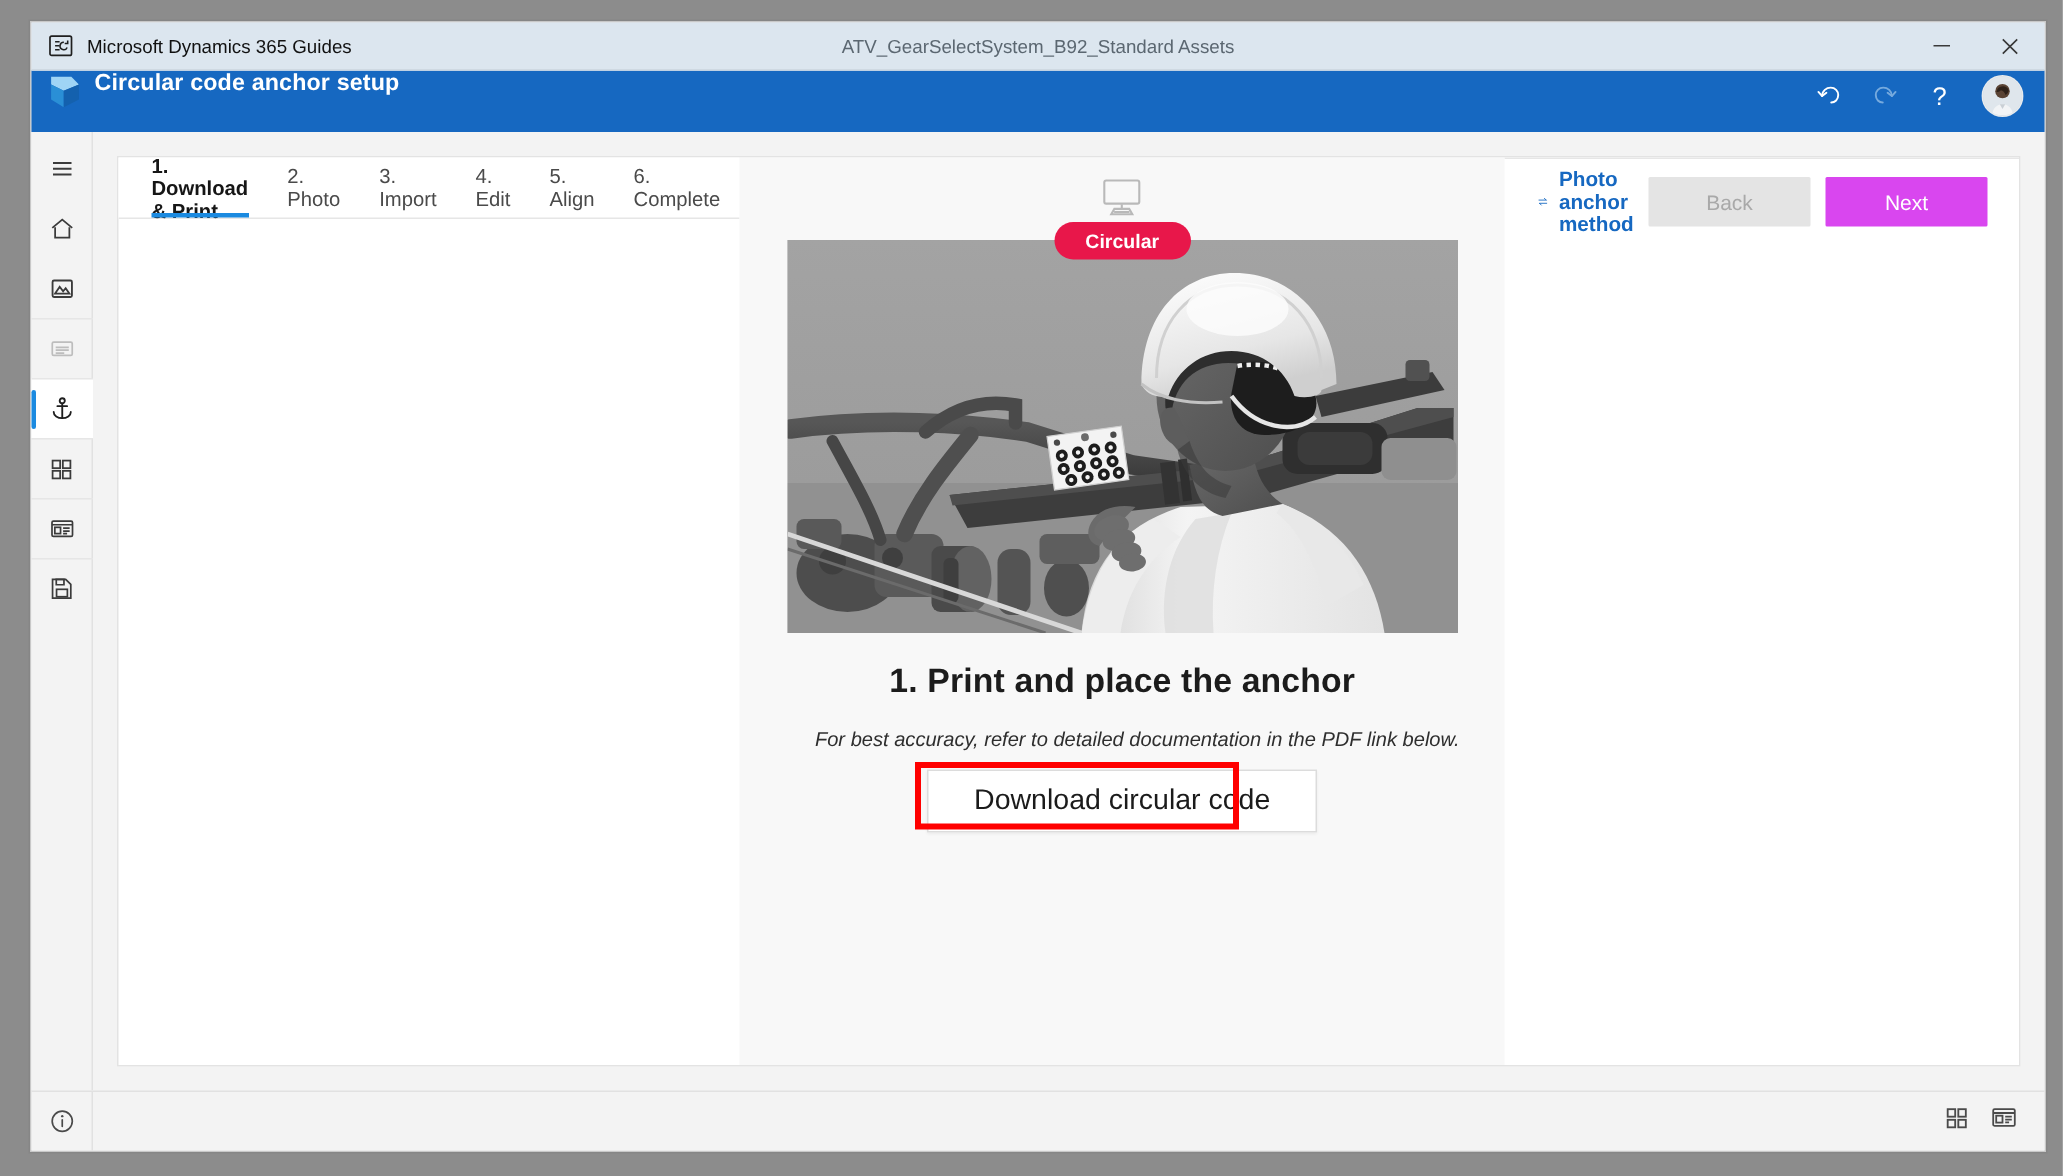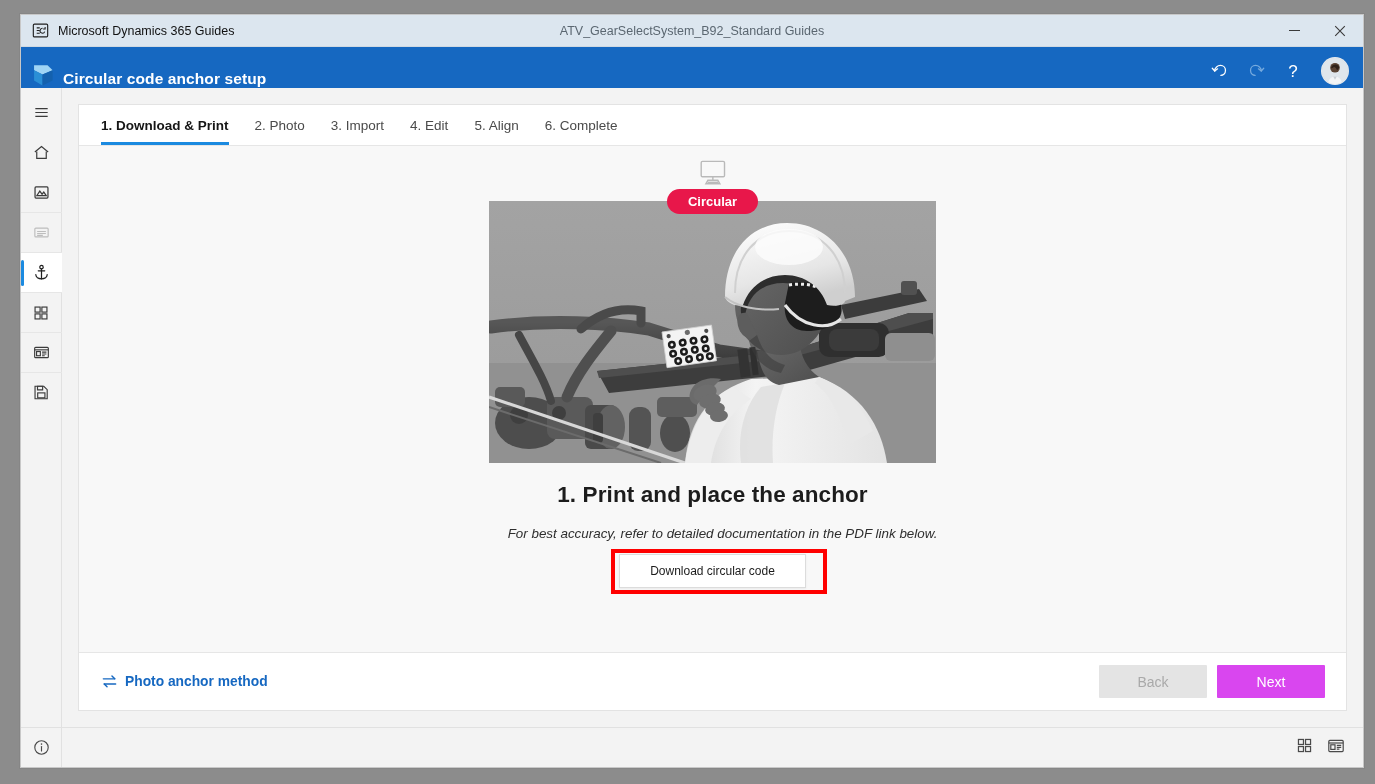--- a/index.html
+++ b/index.html
@@ -42,21 +42,21 @@
     width: 46px; height: 100%;
     display: flex; align-items: center; justify-content: center;
     color: #3a3a3a; font-size: 13px;
   }
   .tb-min { width: 11px; height: 1px; background: #3a3a3a; display:block; }
 
   
   .appbar {
     height: 41px; flex: 0 0 41px;
     background: #1668c1;
-    display: flex; align-items: flex-end;
+    display: flex; align-items: flex-start;
     padding: 0 14px 0 0;
   }
   .ab-logo { width: 42px; display:flex; align-items:center; justify-content:center; }
   .ab-title { font-size: 15.5px; color: #fff; font-weight: 600; letter-spacing:.1px; }
   .ab-right { margin-left: auto; display: flex; align-items: center; gap: 3px; }
   .ab-ico {
     width: 34px; height: 34px;
     display: flex; align-items: center; justify-content: center;
     color: #ffffff;
   }
@@ -91,21 +91,21 @@
   .sb-item.active { background: #ffffff; }
   .sb-spacer { flex: 1; }
 
   .content { flex: 1; min-width: 0; display: flex; flex-direction: column; padding: 16px; }
 
   
   .card {
     flex: 1; min-height: 0;
     background: #fff;
     border: 1px solid #e3e3e3;
-    display: flex; flex-direction: column;
+    display: flex; flex-direction: row;
   }
 
   .tabs {
     flex: 0 0 41px; height: 41px;
     display: flex; align-items: stretch;
     padding-left: 22px; gap: 0;
     border-bottom: 1px solid #e6e6e6;
     background: #fff;
   }
   .tab {
@@ -160,21 +160,21 @@
   }
   .note {
     margin-top: 18px;
     font-size: 13.4px; font-style: italic; color: #2e2e2e; margin-left: 20px;
   }
 
   .dl-wrap { margin-top: 13px; position: relative; }
   .dl-btn {
     background: #fff; border: 1px solid #dcdcdc;
     padding: 9px 30px;
-    font-size: 12px; color: #1b1b1b;
+    font-size: 19px; color: #1b1b1b;
     font-family: "Liberation Sans", sans-serif;
     box-shadow: 0 1px 2px rgba(0,0,0,.06);
   }
   .redbox {
     position: absolute; left: -8px; top: -5px;
     width: 216px; height: 45px;
     border: 4px solid #ff0000;
     pointer-events: none;
   }
 
@@ -220,21 +220,21 @@
         <span>
           <svg class="tb-appicon" viewBox="0 0 18 18" fill="none" stroke="#1f1f1f" stroke-width="1.2">
             <rect x="1.4" y="2.2" width="15.2" height="13.6" rx="1.2"></rect>
             <path d="M5 6.2h3.2M5 9h3.2M5 11.8h3.2" stroke-width="1.1"></path>
             <path d="M11.2 6.6a2.6 2.6 0 1 0 2.3 3.6" stroke-width="1.1"></path>
             <path d="M13.9 5.3v2.1h-2.1" stroke-width="1.1"></path>
           </svg>
         </span>
         <span class="tb-apptitle">Microsoft Dynamics 365 Guides</span>
       </div>
-      <div class="tb-center">ATV_GearSelectSystem_B92_Standard Guides</div>
+      <div class="tb-center">ATV_GearSelectSystem_B92_Standard Assets</div>
       <div class="tb-ctrls">
         <div class="tb-btn">
           <span class="tb-min"></span>
         </div>
         <div class="tb-btn close">
           <svg width="12" height="12" viewBox="0 0 12 12" stroke="currentColor" stroke-width="1.1">
             <path d="M1.2 1.2l9.6 9.6M10.8 1.2l-9.6 9.6"></path>
           </svg>
         </div>
       </div>

